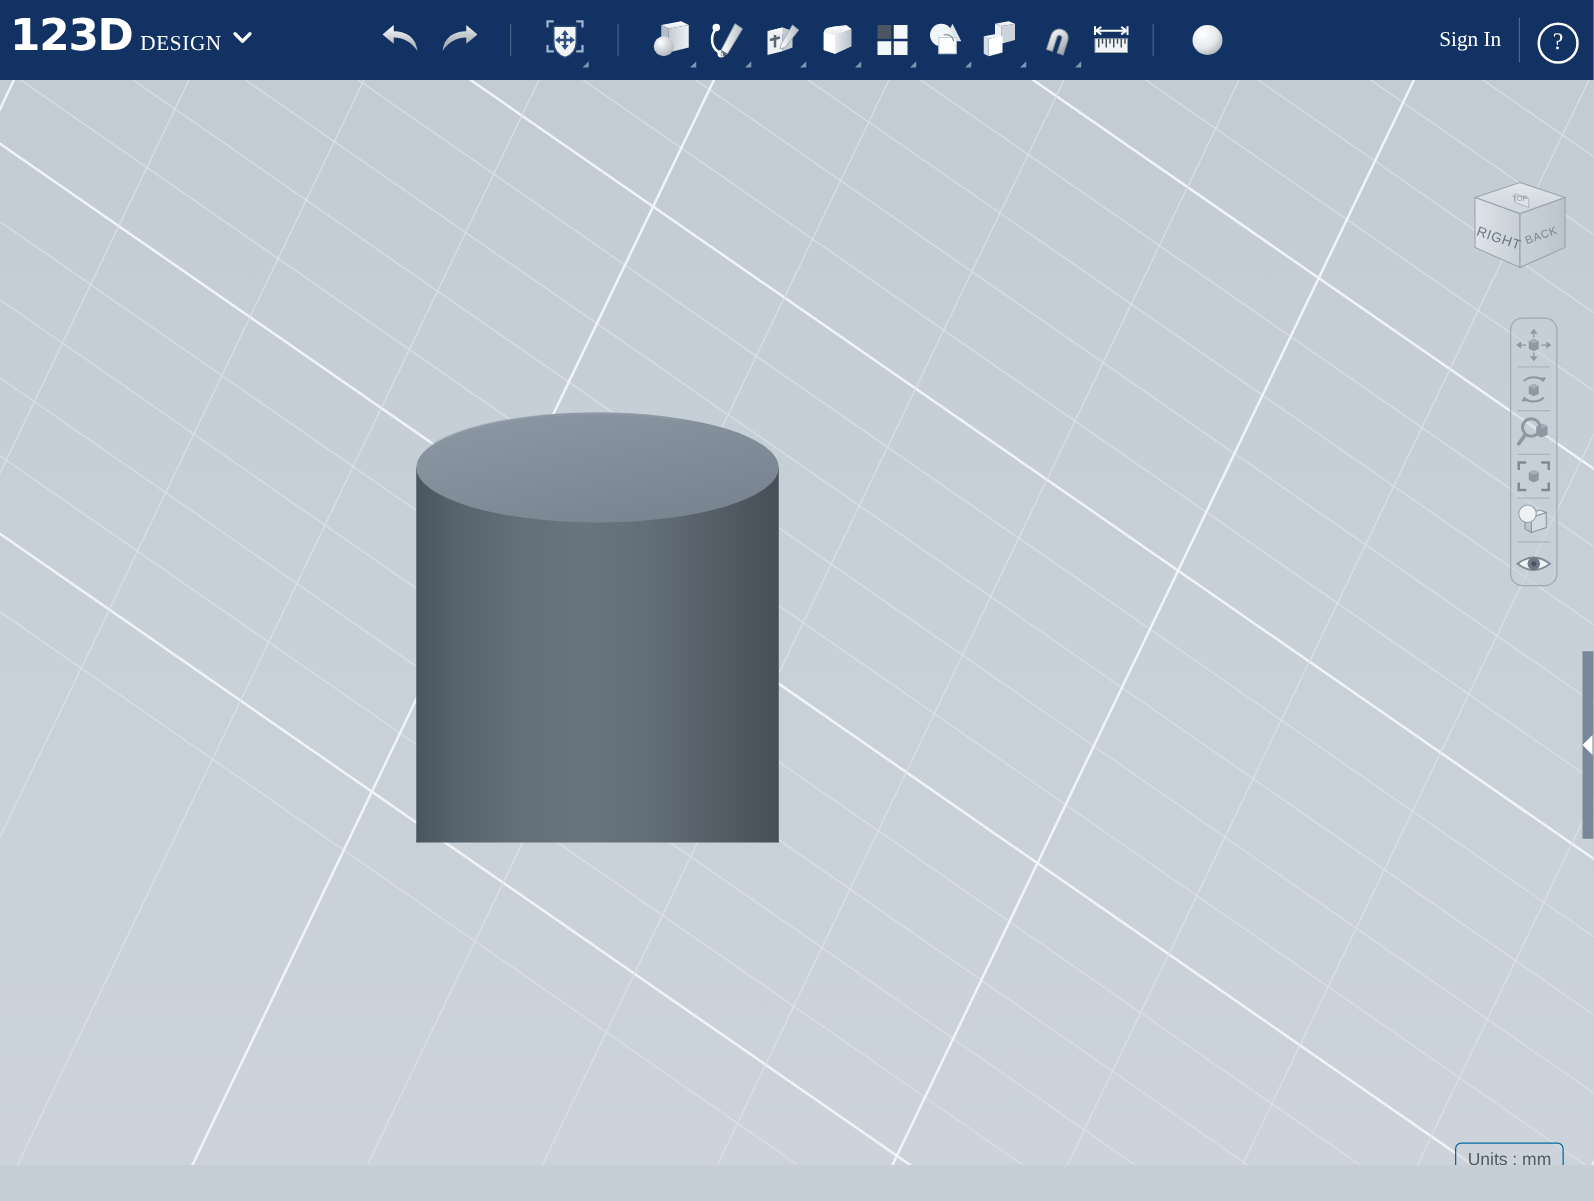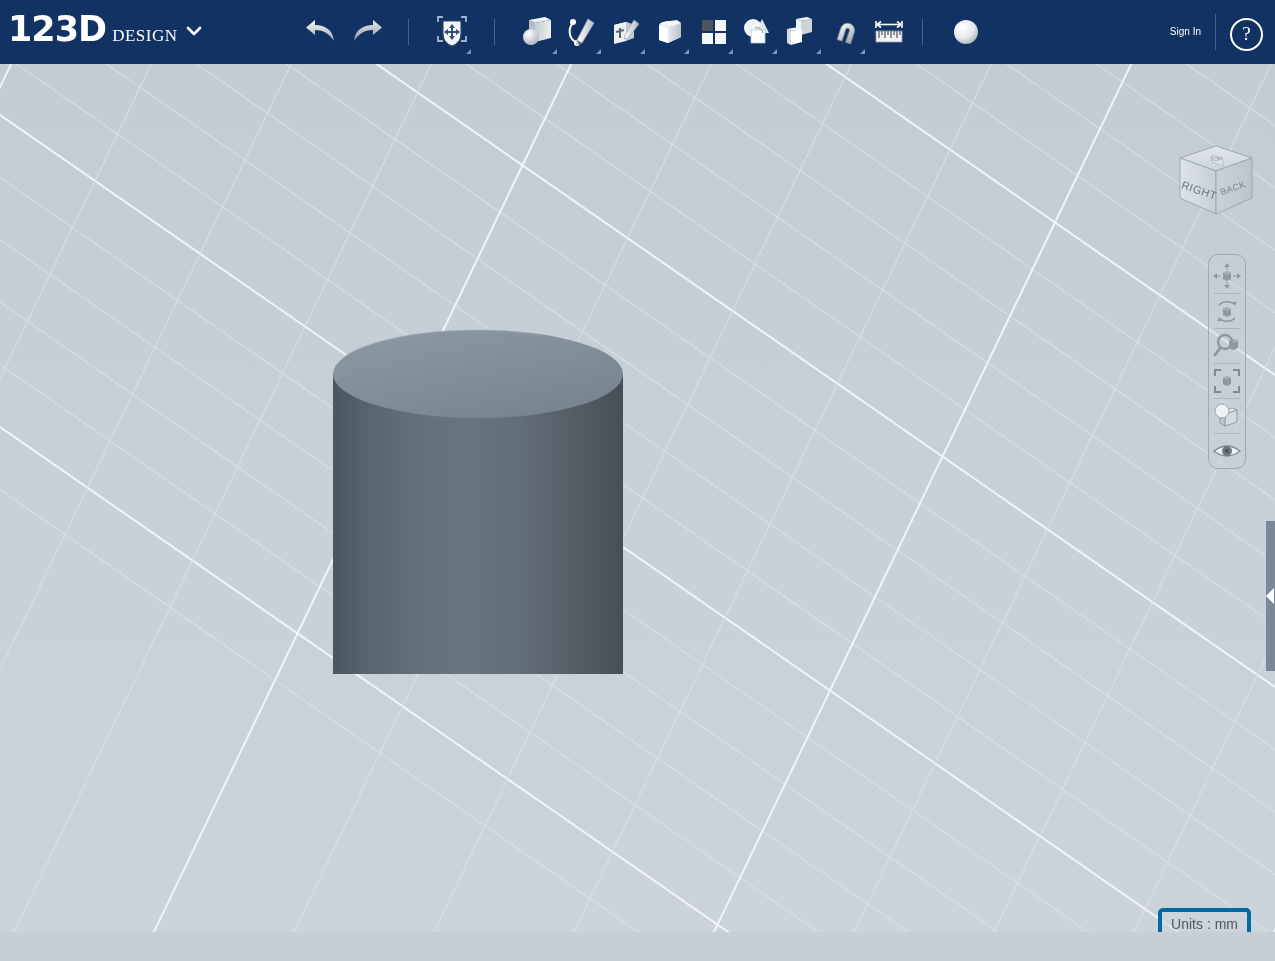--- a/index.html
+++ b/index.html
@@ -93,23 +93,24 @@
     width: 0; height: 0;
     border-left: 5px solid transparent;
     border-bottom: 5px solid #7e93b3;
   }
 
   #signin {
     position: absolute;
     right: 74px;
     top: 22px;
     color: #ffffff;
-    font-size: 10px;
+    font-size: 17px;
     cursor: pointer;
     line-height: 20px;
+    font-family: Liberation Serif, serif;
   }
   #signin-sep {
     position: absolute;
     right: 59px;
     top: 14px;
     width: 1px;
     height: 36px;
     background: #4a6389;
   }
   #help-btn {
@@ -208,21 +209,21 @@
     z-index: 26;
     cursor: pointer;
   }
 
   
   #units-badge {
     position: absolute;
     right: 24px;
     bottom: 20px;
     padding: 4px 9px;
-    border: 4px solid #0369a1;
+    border: 1px solid #0369a1;
     border-radius: 5px;
     background: rgba(205,212,219,0.55);
     color: #4e5a66;
     font-size: 14px;
     line-height: 17px;
     z-index: 20;
     cursor: pointer;
   }
 
   

